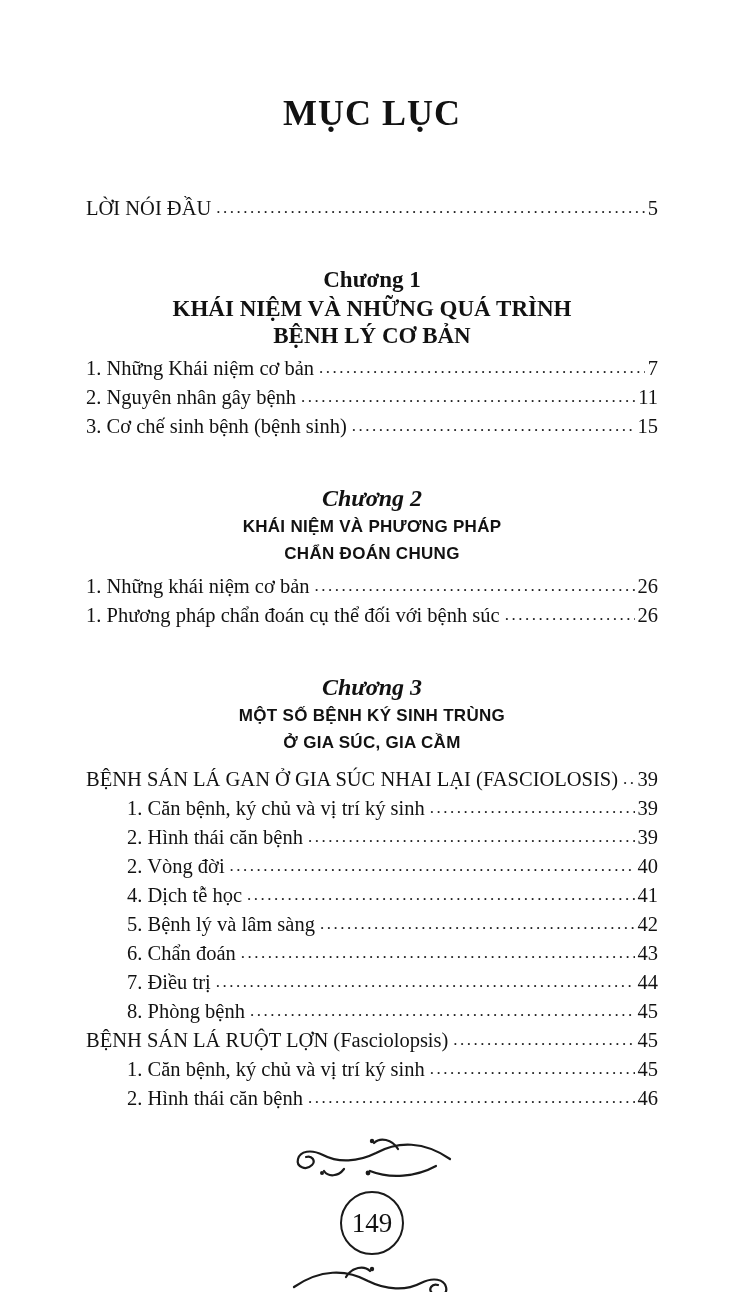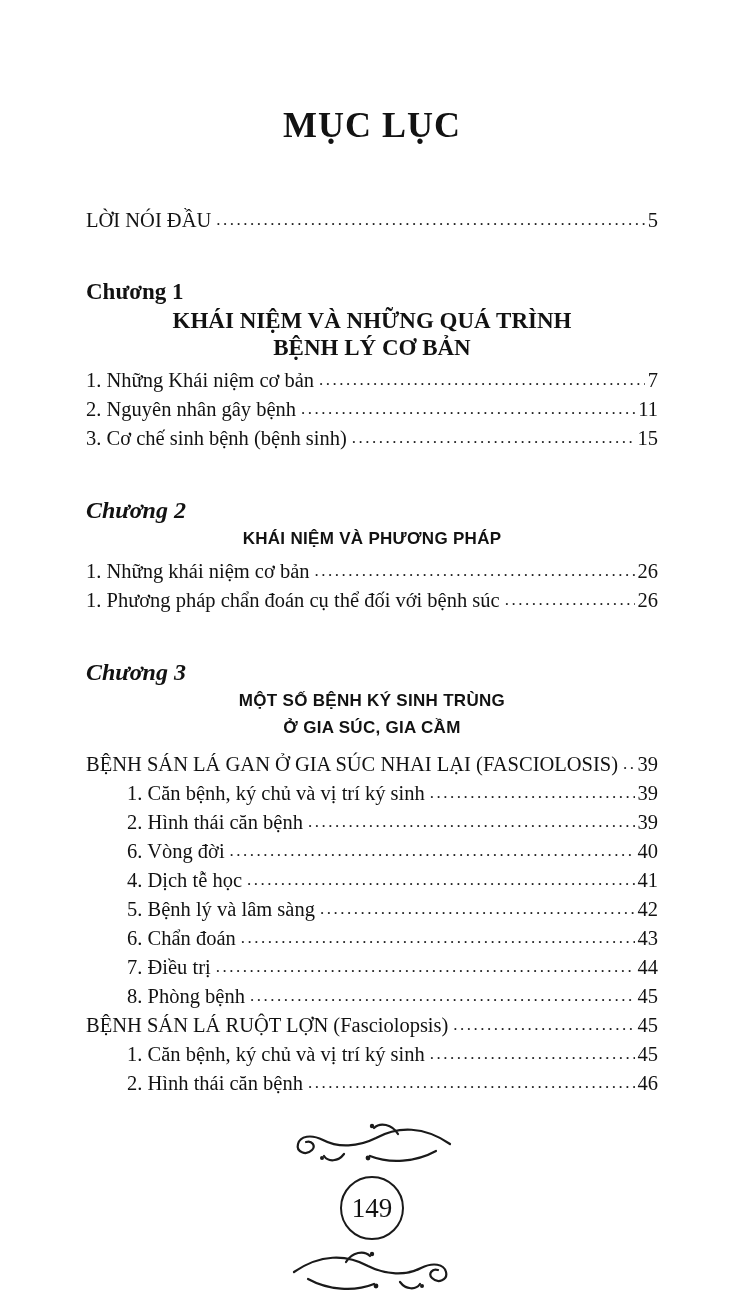--- a/index.html
+++ b/index.html
@@ -3,21 +3,21 @@
 <meta charset="utf-8">
 <style>
   * { margin: 0; padding: 0; box-sizing: border-box; }
   html, body { background: #ffffff; }
   .page {
     position: relative;
     width: 744px;
     height: 1292px;
     margin: 0 auto;
     background: #ffffff;
-    padding: 12px 86px;
+    padding: 0 86px;
     font-family: "Liberation Serif", serif;
     color: #121212;
     overflow: hidden;
   }
   .doc-title {
     padding-top: 92px;
     text-align: center;
     font-size: 36px;
     font-weight: bold;
     letter-spacing: 1px;
@@ -44,21 +44,21 @@
     position: relative;
     top: -1px;
   }
   .dots::after {
     content: "...........................................................................................................................................";
   }
   .pagenum { white-space: nowrap; }
 
   .chapter { margin-top: 42px; }
   .chapter-number {
-    text-align: left;
+    text-align: center;
     font-size: 23px;
     font-weight: bold;
     line-height: 30px;
   }
   .chapter.italic-number .chapter-number {
     font-style: italic;
     font-size: 24px;
   }
   .chapter-title {
     text-align: center;
@@ -134,20 +134,21 @@
         <span class="label">3. Cơ chế sinh bệnh (bệnh sinh)</span>
         <span class="dots"></span>
         <span class="pagenum">15</span>
       </div>
     </div>
   </div>
 
   <div class="chapter chapter2 italic-number sans-title">
     <div class="chapter-number">Chương 2</div>
     <div class="chapter-title">KHÁI NIỆM VÀ PHƯƠNG PHÁP</div>
+    <div class="chapter-title">CHẨN ĐOÁN CHUNG</div>
     <div class="entries">
       <div class="toc-entry">
         <span class="label">1. Những khái niệm cơ bản</span>
         <span class="dots"></span>
         <span class="pagenum">26</span>
       </div>
       <div class="toc-entry">
         <span class="label">1. Phương pháp chẩn đoán cụ thể đối với bệnh súc</span>
         <span class="dots"></span>
         <span class="pagenum">26</span>
@@ -169,21 +170,21 @@
         <span class="label">1. Căn bệnh, ký chủ và vị trí ký sinh</span>
         <span class="dots"></span>
         <span class="pagenum">39</span>
       </div>
       <div class="toc-entry sub">
         <span class="label">2. Hình thái căn bệnh</span>
         <span class="dots"></span>
         <span class="pagenum">39</span>
       </div>
       <div class="toc-entry sub">
-        <span class="label">6. Vòng đời</span>
+        <span class="label">2. Vòng đời</span>
         <span class="dots"></span>
         <span class="pagenum">40</span>
       </div>
       <div class="toc-entry sub">
         <span class="label">4. Dịch tễ học</span>
         <span class="dots"></span>
         <span class="pagenum">41</span>
       </div>
       <div class="toc-entry sub">
         <span class="label">5. Bệnh lý và lâm sàng</span>

